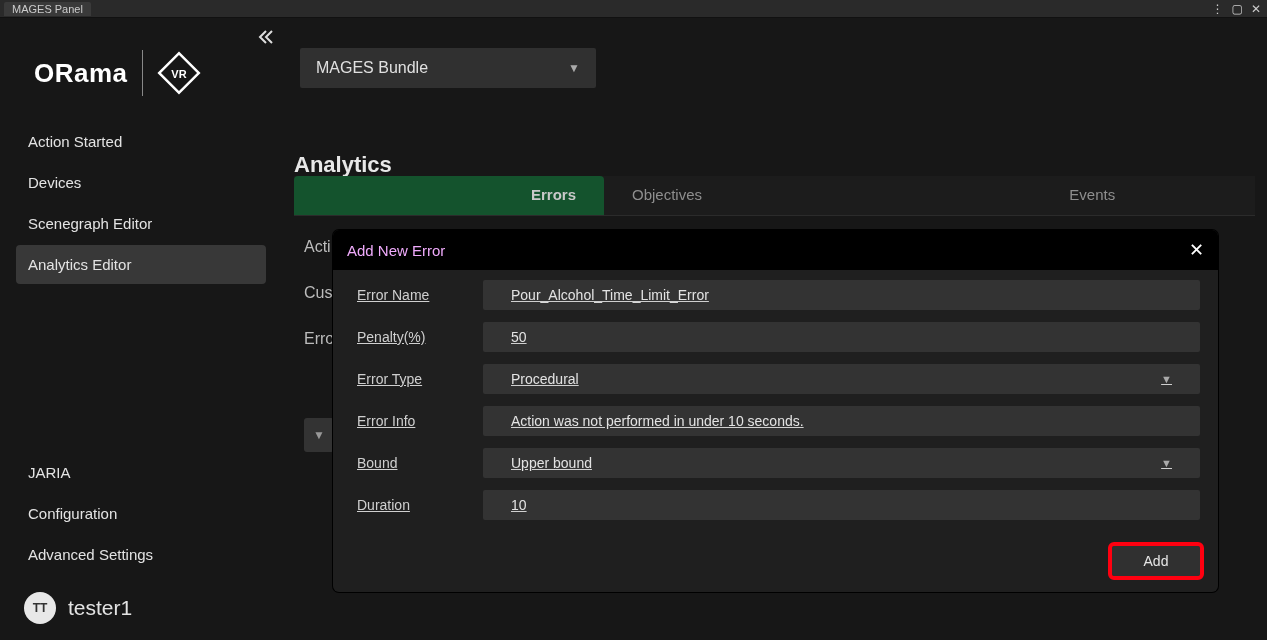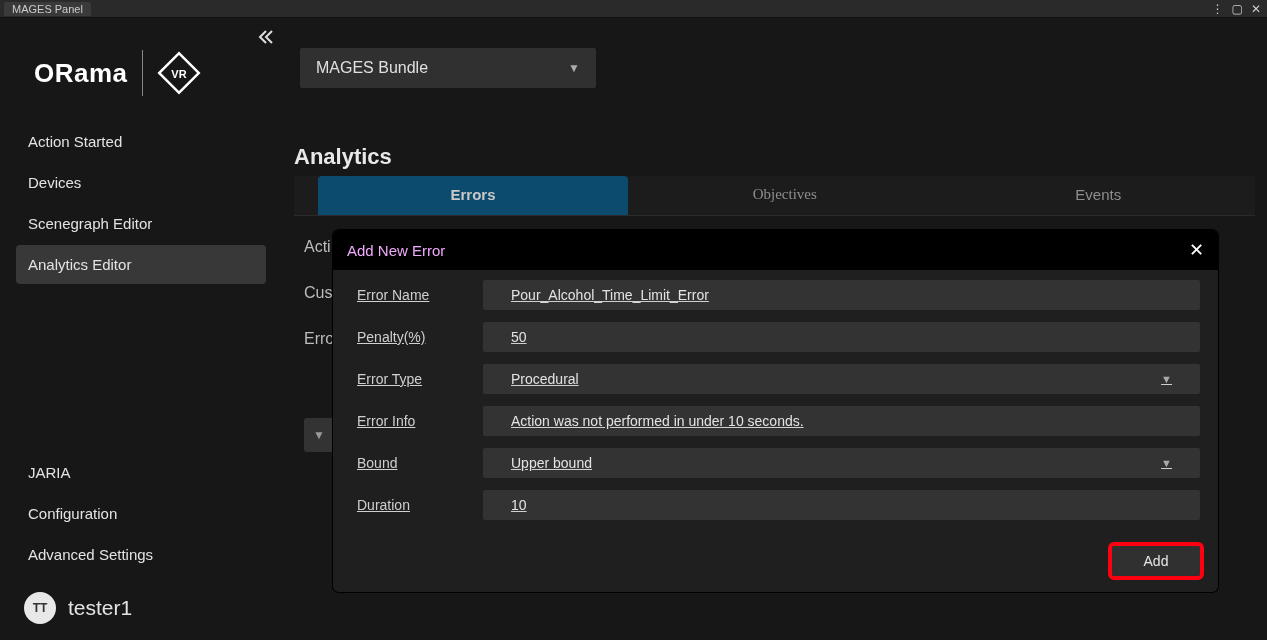--- a/index.html
+++ b/index.html
@@ -26,26 +26,26 @@
 
   .user-row { display: flex; align-items: center; gap: 12px; padding: 14px 20px 16px 24px; }
   .avatar { width: 32px; height: 32px; border-radius: 50%; background: #e8e8e8; color: #333; font-size: 12px; font-weight: 600; display:flex; align-items:center; justify-content:center; }
   .user-name { font-size: 21px; color: #e3e3e3; }
 
   .content { flex: 1; position: relative; padding: 0; }
 
   .bundle-dropdown { position: absolute; top: 30px; left: 18px; width: 296px; height: 40px; background: #303030; display: flex; align-items: center; padding: 0 16px; font-size: 16px; color: #e0e0e0; border-radius: 2px; }
   .bundle-dropdown .chev { margin-left: auto; font-size: 12px; color:#aaa; }
 
-  .page-title { position: absolute; top: 126px; left: 12px; font-size: 22px; font-weight: 600; color: #e8e8e8; }
+  .page-title { position: absolute; top: 134px; left: 12px; font-size: 22px; font-weight: 600; color: #e8e8e8; }
 
   .tabs { position: absolute; top: 158px; left: 12px; right: 12px; height: 40px; display: flex; background: #1c1c1c; border-bottom: 1px solid #2b2b2b; }
   .tab { flex: 0 0 auto; padding: 10px 28px; font-size: 15px; color: #8e8e8e; }
-  .tab.active { background: #0c4a6e; color: #c9c9c9; font-weight: 600; border-radius: 4px 4px 0 0; flex: 0 0 310px; text-align: center; margin-left: 24px; }
-  .tab.objectives { flex: 1; text-align: center; font-family: Liberation Serif, serif; }
+  .tab.active { background: #14532d; color: #c9c9c9; font-weight: 600; border-radius: 4px 4px 0 0; flex: 0 0 310px; text-align: right; }
+  .tab.objectives { flex: 1; text-align: left; }
   .tab.events { flex: 1; text-align: center; }
 
   .bg-fields { position: absolute; top: 220px; left: 22px; color: #bcbcbc; font-size: 16px; display: flex; flex-direction: column; gap: 28px; }
   .bg-chip { position: absolute; top: 400px; left: 22px; width: 30px; height: 34px; background: #333; border-radius: 3px; display:flex; align-items:center; justify-content:center; color:#999; font-size:12px;}
 
   .modal { position: absolute; top: 212px; left: 51px; width: 885px; background: #1f1f1f; border-radius: 6px; overflow: hidden; box-shadow: 0 0 0 1px #000; }
   .modal-header { background: #000; height: 40px; display: flex; align-items: center; padding: 0 14px; }
   .modal-title { font-size: 15px; color: #f0abfc; }
   .modal-close { margin-left: auto; color: #fff; font-size: 18px; }
 

